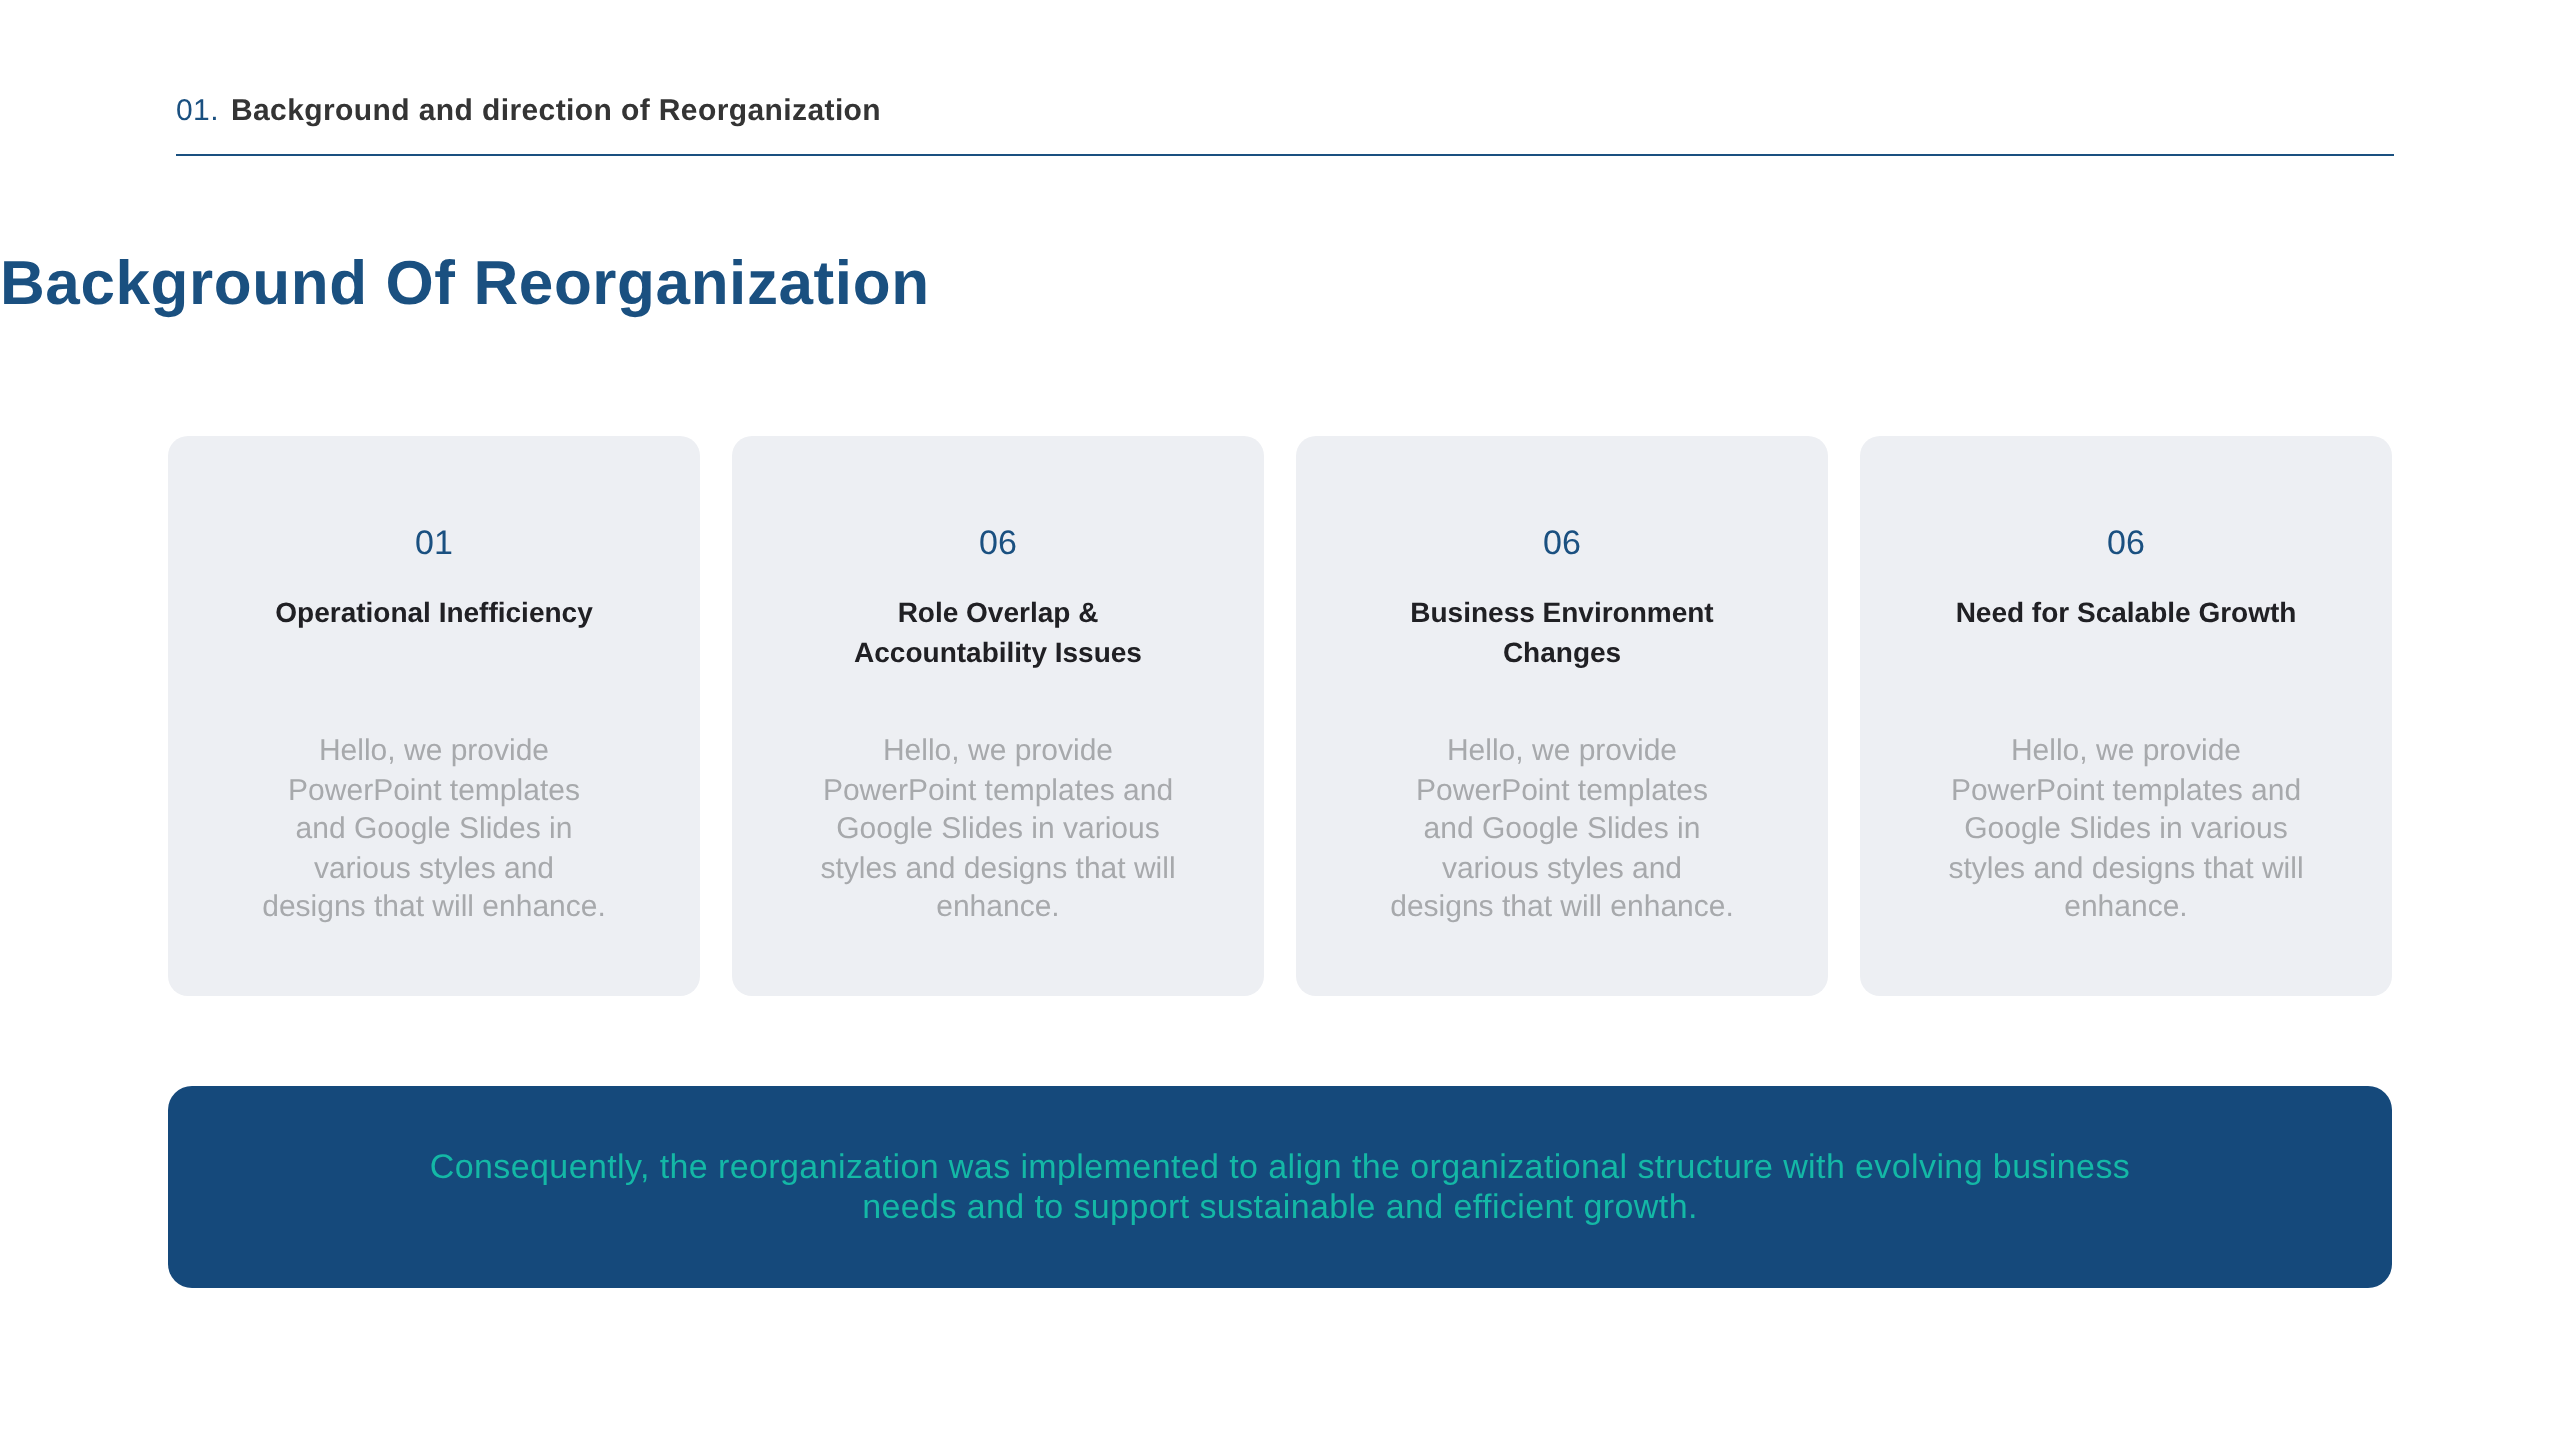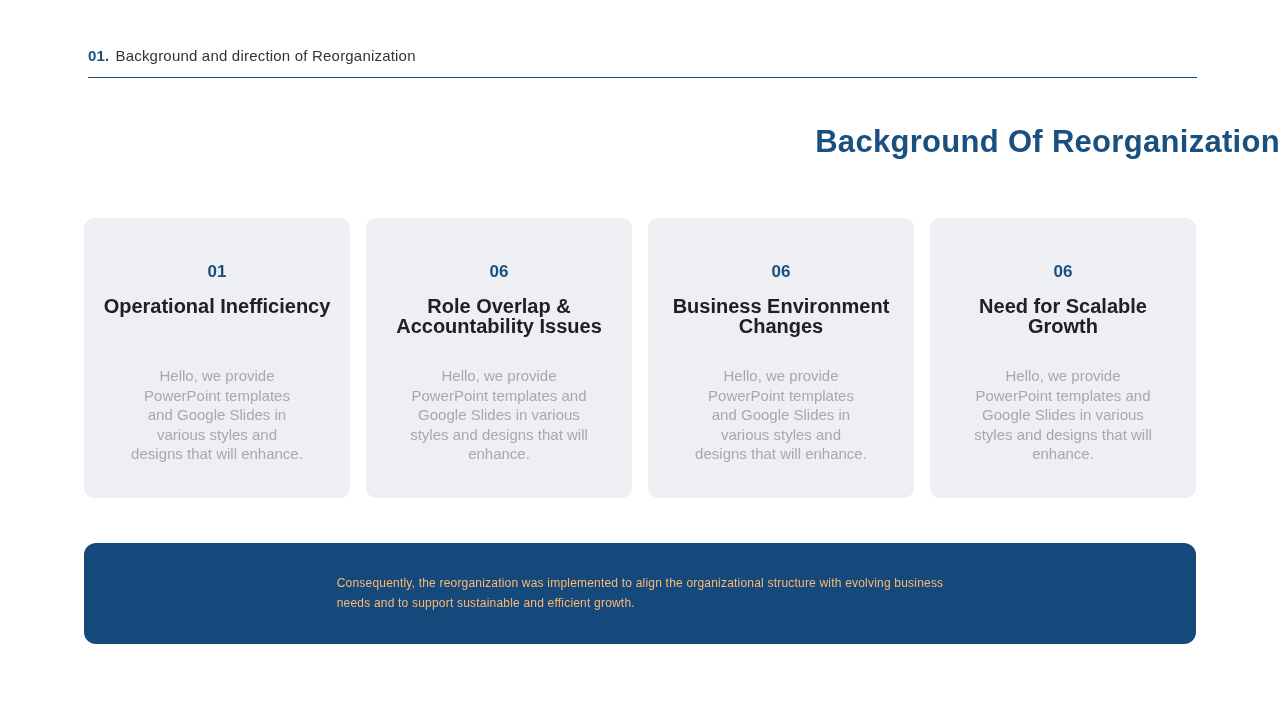--- a/index.html
+++ b/index.html
@@ -30,39 +30,39 @@
     top: 47px;
     width: 1109px;
   }
   .kicker {
     font-size: 15px;
     letter-spacing: 0.2px;
     line-height: 17px;
   }
   .kicker-num {
     color: var(--accent);
-    font-weight: 700;
+    font-weight: 400;
     margin-right: 6px;
   }
   .kicker-title {
     color: var(--header-text);
-    font-weight: 400;
+    font-weight: 700;
   }
   .rule {
     margin-top: 13px;
     height: 1px;
     background: var(--accent);
   }
   
   .title {
     position: absolute;
     left: 0;
     top: 124px;
     width: 1280px;
-    text-align: right;
+    text-align: left;
     font-size: 31px;
     font-weight: 700;
     letter-spacing: 0.3px;
     color: var(--accent);
   }
   
   .cards {
     position: absolute;
     left: 84px;
     top: 218px;
@@ -74,27 +74,27 @@
   .card {
     flex: 1 1 0;
     height: 280px;
     background: var(--card-bg);
     border-radius: 10px;
     text-align: center;
     padding: 42px 16px 0 16px;
   }
   .card-num {
     font-size: 17px;
-    font-weight: 700;
+    font-weight: 400;
     line-height: 24px;
     color: var(--accent);
   }
   .card-title {
     margin-top: 12px;
-    font-size: 20px;
+    font-size: 14px;
     font-weight: 600;
     line-height: 20px;
     height: 70px;
     color: var(--card-title);
     white-space: pre-line;
   }
   .card-body {
     font-size: 15px;
     line-height: 19.5px;
     color: var(--card-body);
@@ -107,26 +107,26 @@
     top: 543px;
     width: 1112px;
     height: 101px;
     background: var(--banner);
     border-radius: 12px;
     display: flex;
     align-items: center;
     justify-content: center;
   }
   .banner p {
-    color: #fdba74;
-    font-size: 12px;
+    color: #14b8a6;
+    font-size: 17px;
     font-weight: 500;
     letter-spacing: 0.2px;
     line-height: 19.5px;
-    text-align: left;
+    text-align: center;
     white-space: pre-line;
   }
 </style>
 </head>
 <body>
 
 <div class="slide">
 
   <header class="topbar">
     <div class="kicker">

